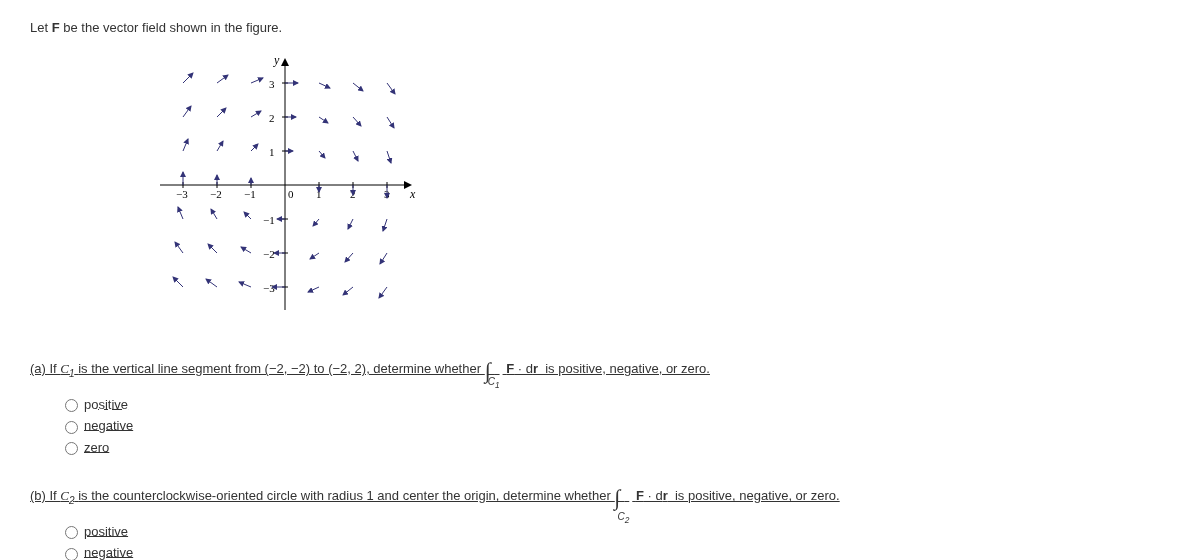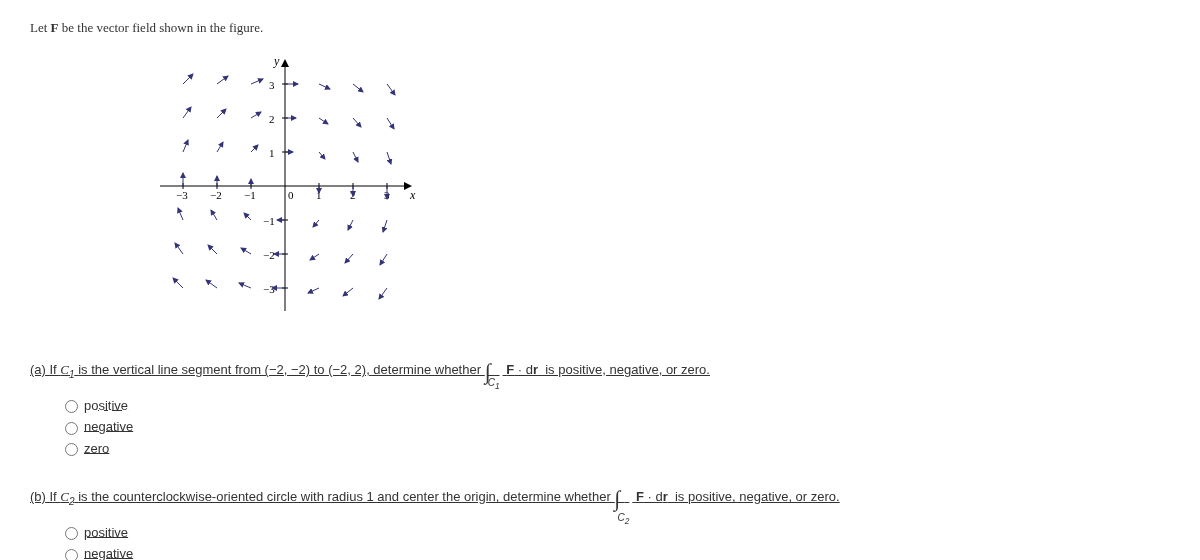--- a/index.html
+++ b/index.html
@@ -5,21 +5,20 @@
     body {
       margin: 0;
       padding: 20px 30px;
       font-family: Arial, sans-serif;
       font-size: 13px;
       color: #333;
       background: #fff;
     }
     .prompt {
       margin-bottom: 15px;
-      font-family: Liberation Serif, serif;
     }
     .vf-container {
       margin-left: 120px;
       margin-bottom: 30px;
     }
     .question {
       margin-bottom: 25px;
       text-decoration: underline;
     }
     .q-text {

